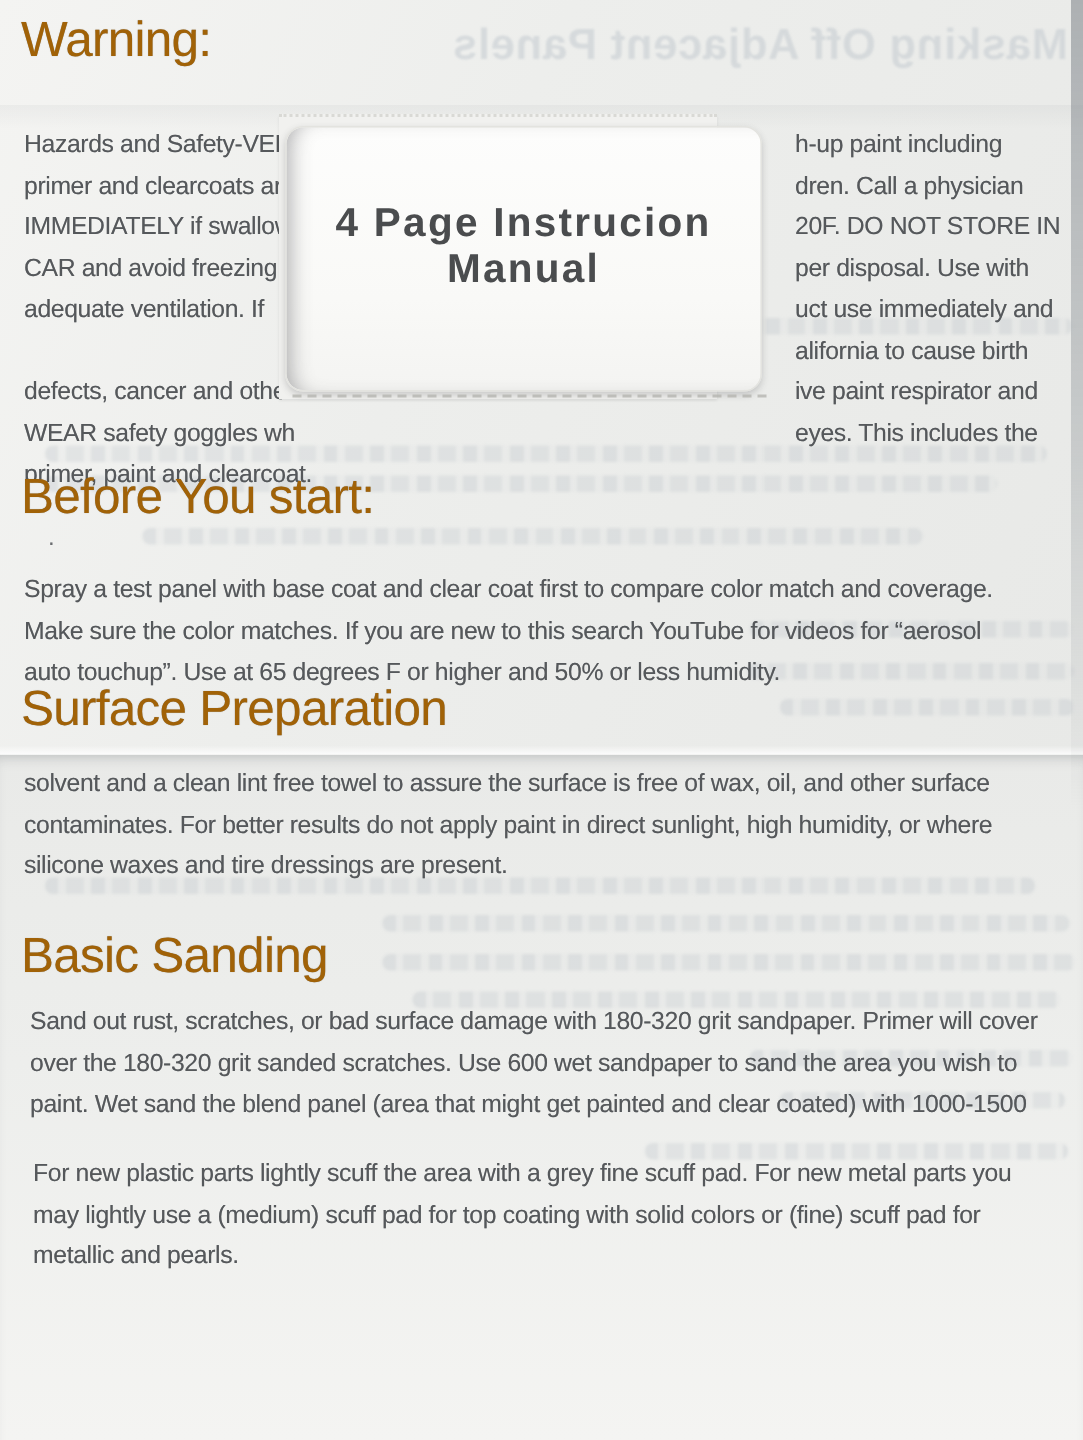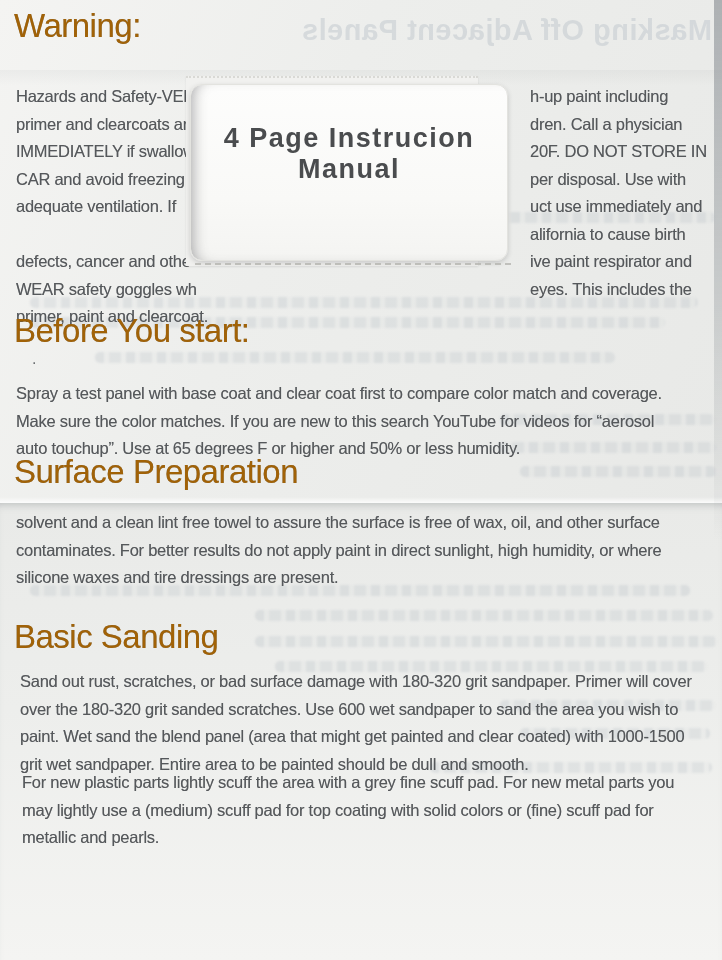--- a/index.html
+++ b/index.html
@@ -69,21 +69,21 @@
     position:absolute;left:190px;top:84px;width:316px;height:175px;z-index:5;
     background:linear-gradient(180deg,#fdfdfc 0%,#f9f9f7 65%,#f4f4f2 100%);
     border:1px solid #e3e3df;border-radius:12px;
     box-shadow:0 2px 5px rgba(60,60,65,.22), inset 11px 0 14px -9px rgba(70,70,75,.45);
     text-align:center;
   }
   .sticker::after{
     content:"";position:absolute;left:4px;right:-4px;bottom:-5px;height:0;
     border-top:2px dashed rgba(178,178,172,.75);
   }
-  .sticker-line1{margin-top:38px;font-size:27px;font-weight:700;letter-spacing:1.5px;color:#4a4c4e;}
+  .sticker-line1{margin-top:48px;font-size:27px;font-weight:700;letter-spacing:1.5px;color:#4a4c4e;}
   .sticker-line2{font-size:27px;font-weight:700;letter-spacing:1.5px;color:#4a4c4e;}
 </style>
 </head>
 <body>
 
 <div id="photo">
 
   <div class="sheet-top"></div>
   <div class="sheet-bottom"></div>
   <div class="seam-highlight"></div>
@@ -164,21 +164,20 @@
     <div>solvent and a clean lint free towel to assure the surface is free of wax, oil, and other surface</div>
     <div>contaminates. For better results do not apply paint in direct sunlight, high humidity, or where</div>
     <div>silicone waxes and tire dressings are present.</div>
   </div>
 
   <div class="h1" style="top:618px">Basic Sanding</div>
   <div class="para" style="top:668px;left:20px">
     <div>Sand out rust, scratches, or bad surface damage with 180-320 grit sandpaper. Primer will cover</div>
     <div>over the 180-320 grit sanded scratches. Use 600 wet sandpaper to sand the area you wish to</div>
     <div>paint. Wet sand the blend panel (area that might get painted and clear coated) with 1000-1500</div>
-    <div>grit wet sandpaper. Entire area to be painted should be dull and smooth.</div>
   </div>
   <div class="para" style="top:769px;left:22px">
     <div>For new plastic parts lightly scuff the area with a grey fine scuff pad. For new metal parts you</div>
     <div>may lightly use a (medium) scuff pad for top coating with solid colors or (fine) scuff pad for</div>
     <div>metallic and pearls.</div>
   </div>
 
 </div>
 
 </body></html>

